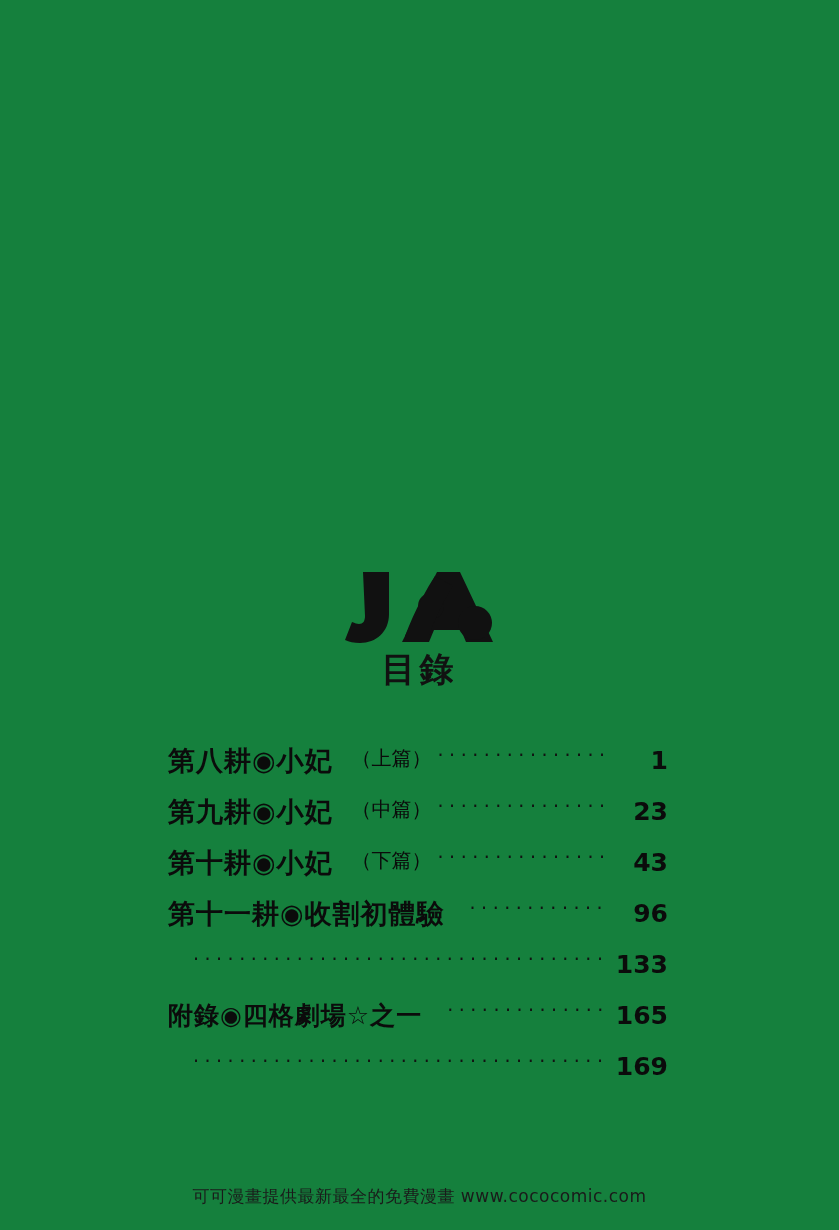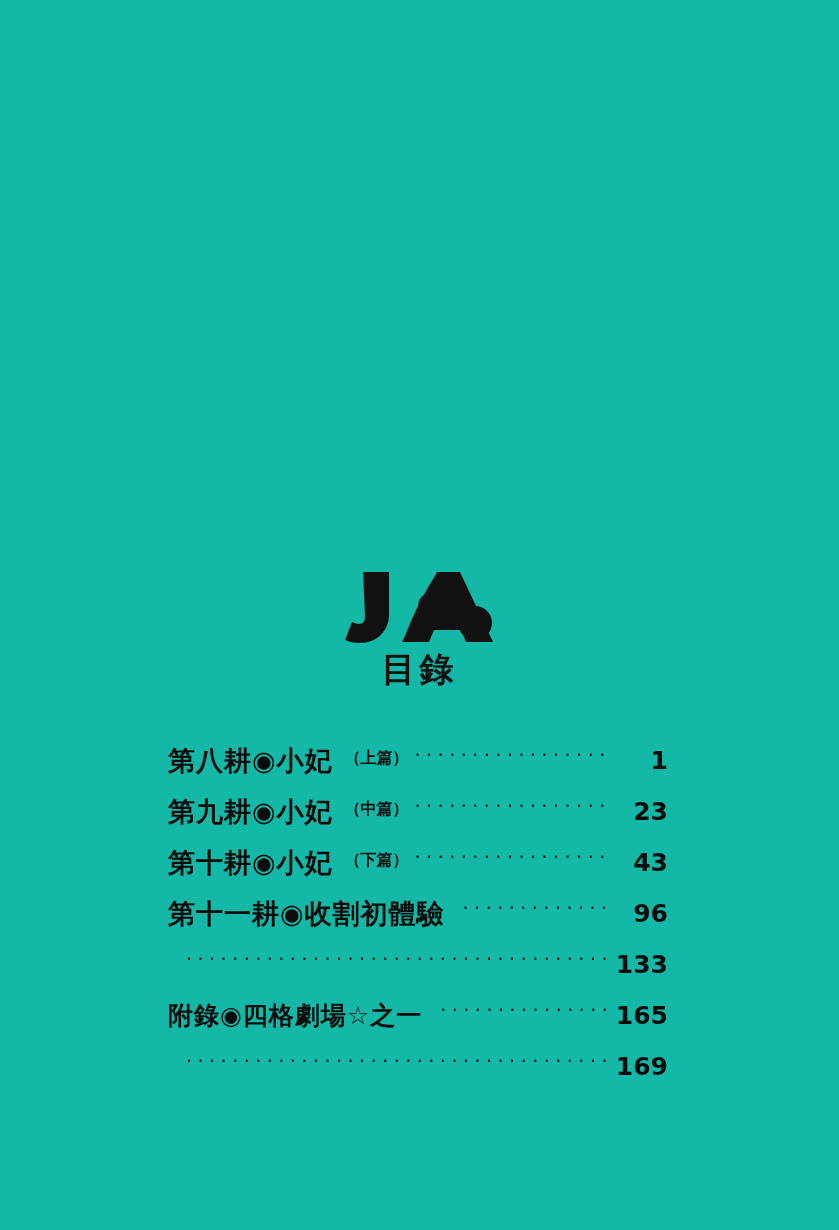--- a/index.html
+++ b/index.html
@@ -12,21 +12,21 @@
     height: 1230px;
     position: relative;
     font-family: "DejaVu Sans", "Liberation Sans", sans-serif;
     color: #000000;
     overflow: hidden;
   }
 
   .page {
     position: absolute;
     inset: 0;
-    background: #14b8a6;
+    background: #15803d;
   }
 
   
   .logo-wrap {
     position: absolute;
     left: 0;
     right: 0;
     top: 566px;
     display: flex;
     justify-content: center;
@@ -70,26 +70,26 @@
     letter-spacing: 1px;
     color: #0b0b0b;
     flex: 0 0 auto;
     font-family: "DejaVu Sans", "Liberation Sans", sans-serif;
   }
   .toc-label.small-head {
     font-size: 25px;
     font-weight: bold;
   }
   .toc-sub {
-    font-size: 16px;
-    font-weight: bold;
+    font-size: 20px;
+    font-weight: normal;
     letter-spacing: 0px;
     color: #0b0b0b;
     flex: 0 0 auto;
-    margin-left: 12px;
+    margin-left: 19px;
     position: relative;
     top: -2px;
   }
   .toc-dots {
     flex: 1 1 auto;
     margin: 0 6px 0 6px;
     overflow: hidden;
     position: relative;
     top: -5px;
     color: #111111;
@@ -185,14 +185,15 @@
     </div>
 
     <div class="toc-row">
       <span class="toc-sub"></span>
       <span class="toc-dots">···········································································</span>
       <span class="toc-page">169</span>
     </div>
 
   </div>
 
+  <div class="footer">可可漫畫提供最新最全的免費漫畫 www.cococomic.com</div>
 
 </div>
 
 </body></html>

